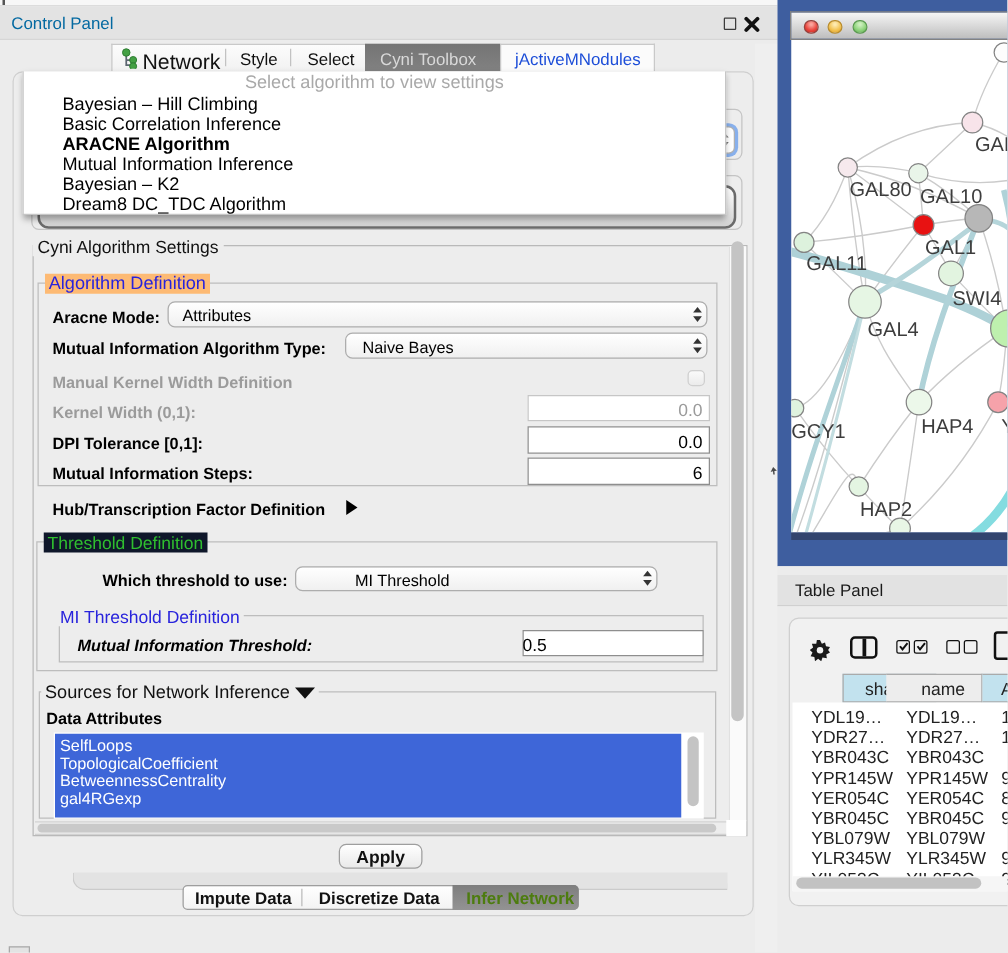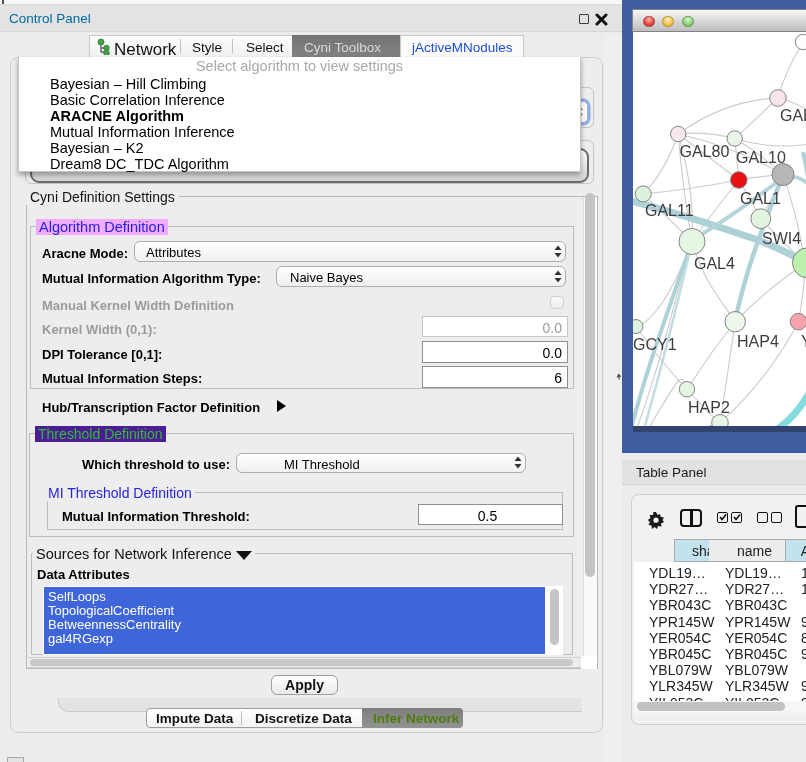--- a/index.html
+++ b/index.html
@@ -55,27 +55,27 @@
 <div class="abs" style="left:18px;top:76px;font-size:14.5px;color:#000;line-height:16px;margin-left:32px;">
 Bayesian – Hill Climbing<br>
 Basic Correlation Inference<br>
 <span class="b">ARACNE Algorithm</span><br>
 Mutual Information Inference<br>
 Bayesian – K2<br>
 Dream8 DC_TDC Algorithm
 </div>
 
 <div class="abs" style="left:26px;top:196px;width:572px;height:473px;border:1px solid #b9b9b9;"></div>
-<div class="abs" style="left:26px;top:189px;background:#ededed;padding:0 4px;font-size:14px;color:#111;">Cyni Definition Settings</div>
+<div class="abs" style="left:26px;top:189px;background:#ededed;padding:0 4px;font-size:14px;color:#111;">Cyni Algorithm Settings</div>
 
 <div class="abs" style="left:583px;top:197px;width:14px;height:460px;background:#fafafa;border-left:1px solid #e0e0e0;"></div>
 <div class="abs" style="left:585px;top:193px;width:10px;height:384px;background:#c4c4c4;border-radius:6px;"></div>
 
 <div class="abs" style="left:30px;top:226px;width:544px;height:163px;border:1px solid #bdbdbd;"></div>
-<div class="abs" style="left:36px;top:219px;background:#f0abfc;padding:0 3px;font-size:14.5px;color:#2823dc;">Algorithm Definition</div>
+<div class="abs" style="left:36px;top:219px;background:#fdba74;padding:0 3px;font-size:14.5px;color:#2823dc;">Algorithm Definition</div>
 
 <div class="abs b" style="left:42px;top:246px;font-size:13px;">Aracne Mode:</div>
 <div class="abs" style="left:134px;top:241px;width:432px;height:21px;background:linear-gradient(#ffffff,#f0f0f0);border:1px solid #adadad;border-radius:6px;"></div>
 <div class="abs" style="left:146px;top:245px;font-size:13px;">Attributes</div>
 <svg class="abs" style="left:554px;top:245px;" width="8" height="13" viewBox="0 0 8 13">
     <path d="M4 0.5 L7.5 5 L0.5 5 Z" fill="#333"></path>
     <path d="M4 12.5 L7.5 8 L0.5 8 Z" fill="#333"></path>
   </svg>
 
 <div class="abs b" style="left:42px;top:271px;font-size:13px;">Mutual Information Algorithm Type:</div>
@@ -100,36 +100,36 @@
 <div class="abs b" style="left:42px;top:371px;font-size:13px;">Mutual Information Steps:</div>
 <div class="abs" style="left:422px;top:366px;width:146px;height:22px;background:#fff;border:1px solid #8e8e8e;"></div>
 <div class="abs" style="left:422px;top:370px;width:140px;font-size:14px;text-align:right;">6</div>
 
 <div class="abs b" style="left:42px;top:400px;font-size:13px;">Hub/Transcription Factor Definition</div>
 <svg class="abs" style="left:275px;top:399px;" width="12" height="14" viewBox="0 0 12 14">
     <path d="M2 1 L11 7 L2 13 Z" fill="#000"></path>
   </svg>
 
 <div class="abs" style="left:29px;top:433px;width:545px;height:104px;border:1px solid #bdbdbd;"></div>
-<div class="abs" style="left:35px;top:426px;background:#4c1d95;padding:0 3px;font-size:14px;color:#2fbe2f;">Threshold Definition</div>
+<div class="abs" style="left:35px;top:426px;background:#0f172a;padding:0 3px;font-size:14px;color:#2fbe2f;">Threshold Definition</div>
 
 <div class="abs b" style="left:82px;top:457px;font-size:13px;">Which threshold to use:</div>
 <div class="abs" style="left:236px;top:453px;width:290px;height:20px;background:linear-gradient(#ffffff,#f0f0f0);border:1px solid #adadad;border-radius:6px;"></div>
 <div class="abs" style="left:248px;top:457px;font-size:13px;margin-left:36px;">MI Threshold</div>
 <svg class="abs" style="left:514px;top:456px;" width="8" height="13" viewBox="0 0 8 13">
     <path d="M4 0.5 L7.5 5 L0.5 5 Z" fill="#333"></path>
     <path d="M4 12.5 L7.5 8 L0.5 8 Z" fill="#333"></path>
   </svg>
 
 <div class="abs" style="left:47px;top:492px;width:516px;height:38px;border:1px solid #bdbdbd;"></div>
 <div class="abs" style="left:45px;top:485px;background:#ededed;padding:0 3px;font-size:14px;color:#2823dc;">MI Threshold Definition</div>
 
-<div class="abs b" style="left:62px;top:509px;font-size:13px;">Mutual Information Threshold:</div>
+<div class="abs b" style="left:62px;top:509px;font-size:13px;font-style:italic;">Mutual Information Threshold:</div>
 <div class="abs" style="left:418px;top:504px;width:145px;height:21px;background:#fff;border:1px solid #8e8e8e;"></div>
-<div class="abs" style="left:418px;top:508px;width:139px;font-size:14px;text-align:center;">0.5</div>
+<div class="abs" style="left:418px;top:508px;width:139px;font-size:14px;text-align:left;">0.5</div>
 
 <div class="abs" style="left:31px;top:553px;width:542px;height:102px;border:1px solid #bdbdbd;"></div>
 <div class="abs" style="left:33px;top:546px;background:#ededed;padding:0 3px;font-size:14.5px;color:#111;">Sources for Network Inference <span style="display:inline-block;width:0;height:0;border-left:8px solid transparent;border-right:8px solid transparent;border-top:9px solid #111;vertical-align:middle;"></span></div>
 <div class="abs b" style="left:37px;top:567px;font-size:13px;">Data Attributes</div>
 
 <div class="abs" style="left:43px;top:586px;width:520px;height:69px;background:#fff;"></div>
 <div class="abs" style="left:44px;top:587px;width:501px;height:67px;background:#3e66d8;"></div>
 <div class="abs" style="left:48px;top:590px;font-size:13px;color:#fff;line-height:14px;">SelfLoops<br>TopologicalCoefficient<br>BetweennessCentrality<br>gal4RGexp</div>
 <div class="abs" style="left:550px;top:589px;width:9px;height:56px;background:#c4c4c4;border-radius:5px;"></div>
 

